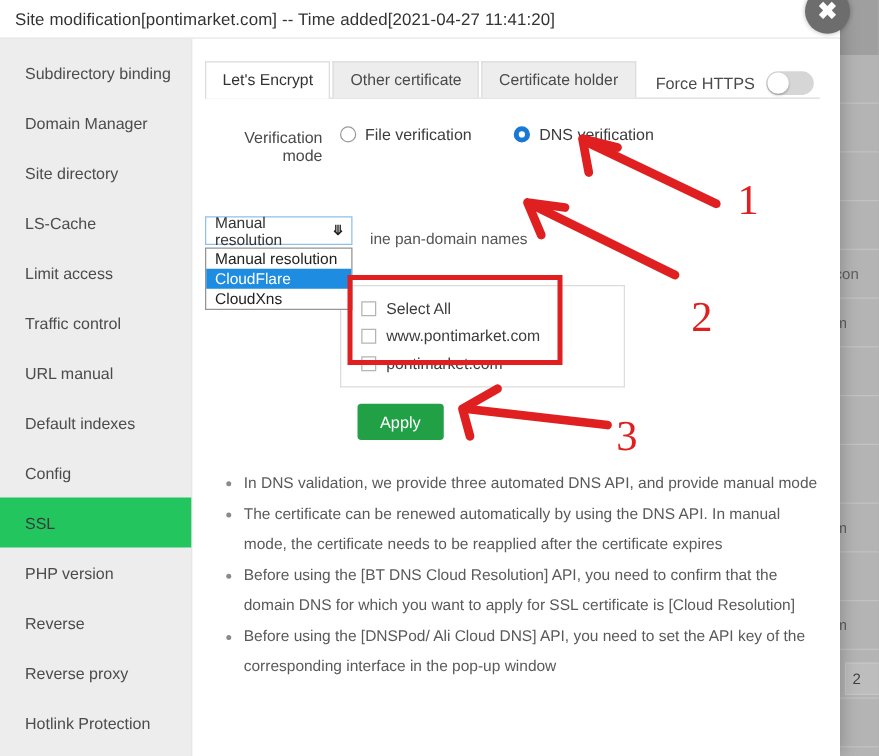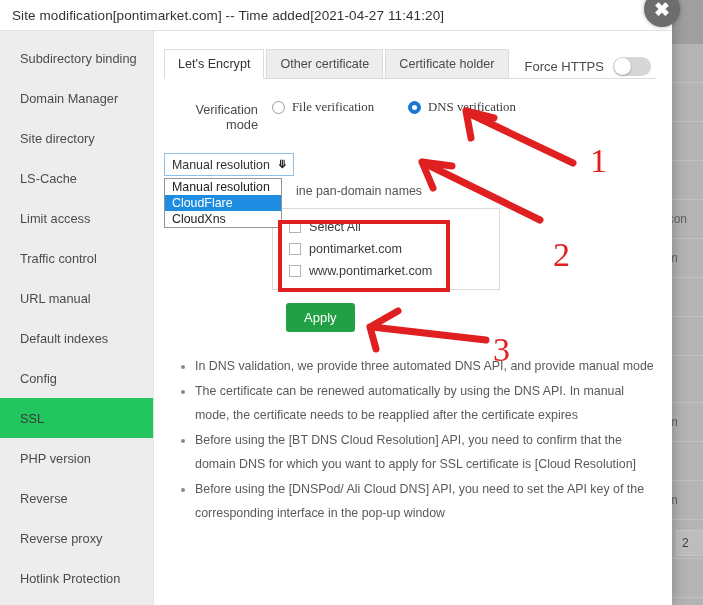--- a/index.html
+++ b/index.html
@@ -106,24 +106,24 @@
   .radio-group{display:flex;align-items:center;gap:34px;}
   .radio-opt{display:flex;align-items:center;gap:7px;cursor:pointer;}
   .radio{
     width:13px;height:13px;border-radius:50%;border:1.5px solid #9a9a9a;
     box-sizing:border-box;background:#fff;flex-shrink:0;
   }
   .radio.checked{border-color:#1878d4;background:#1878d4;position:relative;}
   .radio.checked:after{
     content:"";position:absolute;left:3px;top:3px;width:5px;height:5px;border-radius:50%;background:#fff;
   }
-  .radio-label{font-size:12.8px;color:#3c3c3c;font-family:Liberation Serif, serif;}
-
-  
-  #select-wrap{position:relative;width:130px;}
+  .radio-label{font-size:12.8px;color:#3c3c3c;}
+
+  
+  #select-wrap{position:relative;width:118px;margin-top:20px;}
   #select-box{
     height:23px;border:1px solid #8fc0e8;background:#fff;box-sizing:border-box;
     display:flex;align-items:center;justify-content:space-between;padding:0 6px 0 7px;
     font-size:12.4px;color:#333;cursor:pointer;
   }
   #select-chevron{font-size:11px;color:#222;font-weight:bold;}
   #select-list{
     position:absolute;left:0;top:25px;width:118px;border:1px solid #949494;
     background:#fff;box-sizing:border-box;z-index:25;
   }
@@ -276,25 +276,25 @@
       <div class="form-row" style="margin-top:32px;">
         <div class="form-label">Domain name</div>
         <div class="form-field">
           <div id="domain-box">
             <label class="chk-row">
               <span class="chk"></span>
               <span class="chk-label">Select All</span>
             </label>
             <label class="chk-row">
               <span class="chk"></span>
-              <span class="chk-label">pontimarket.com</span>
+              <span class="chk-label">www.pontimarket.com</span>
             </label>
             <label class="chk-row">
               <span class="chk"></span>
-              <span class="chk-label">www.pontimarket.com</span>
+              <span class="chk-label">pontimarket.com</span>
             </label>
           </div>
         </div>
       </div>
 
       <div id="apply-row">
         <div id="apply-btn">Apply</div>
       </div>
 
       <div id="notes">

